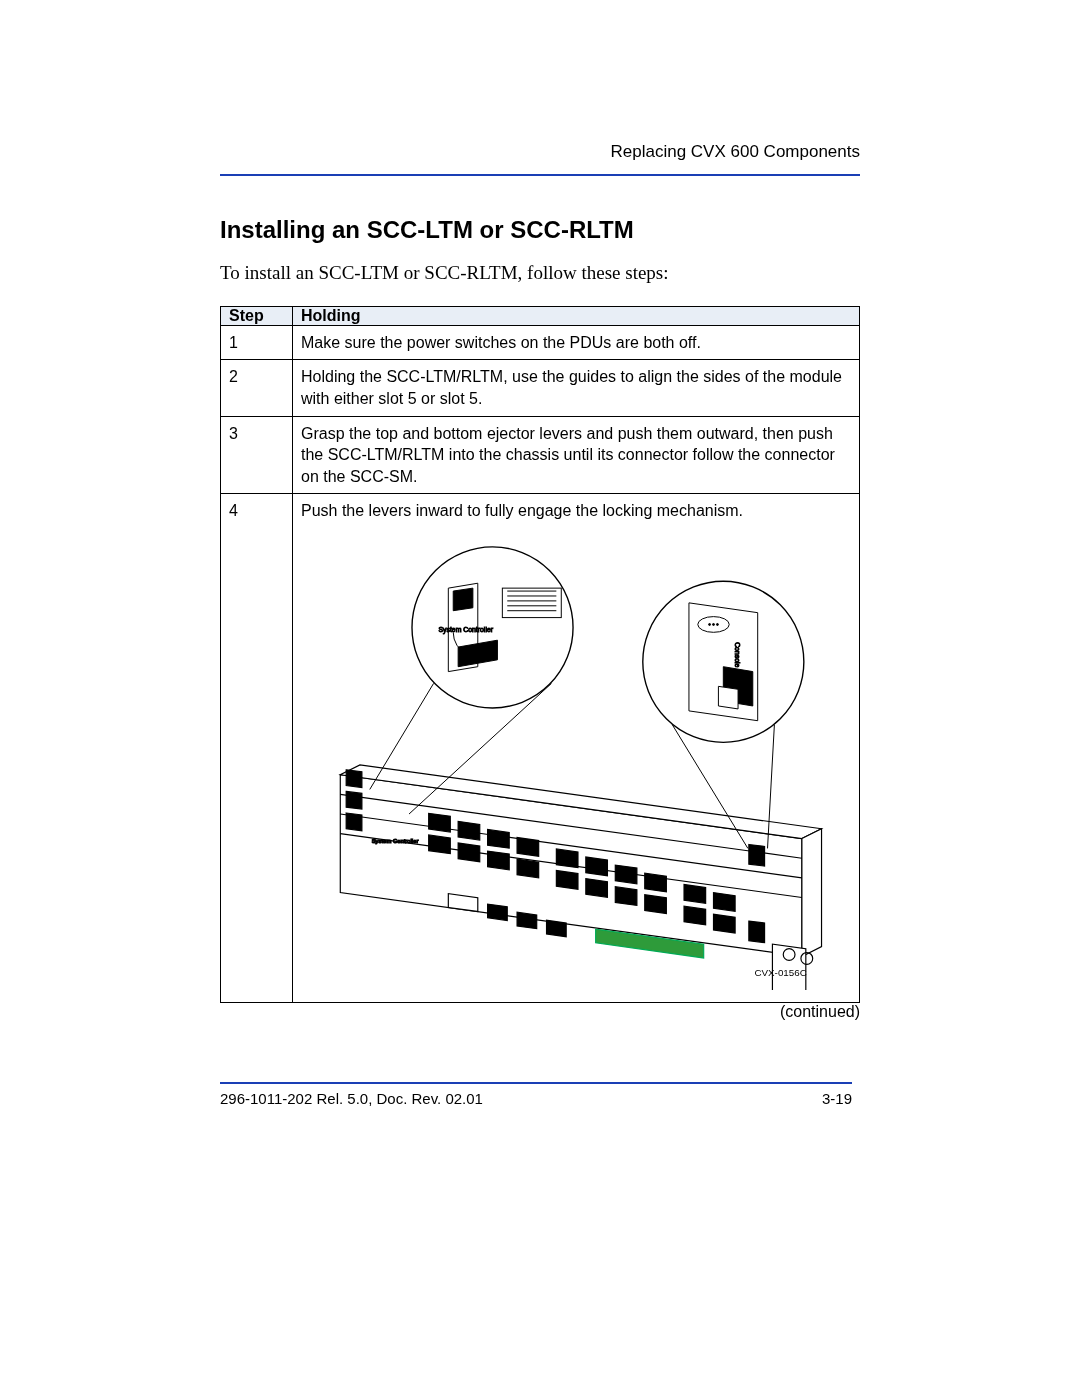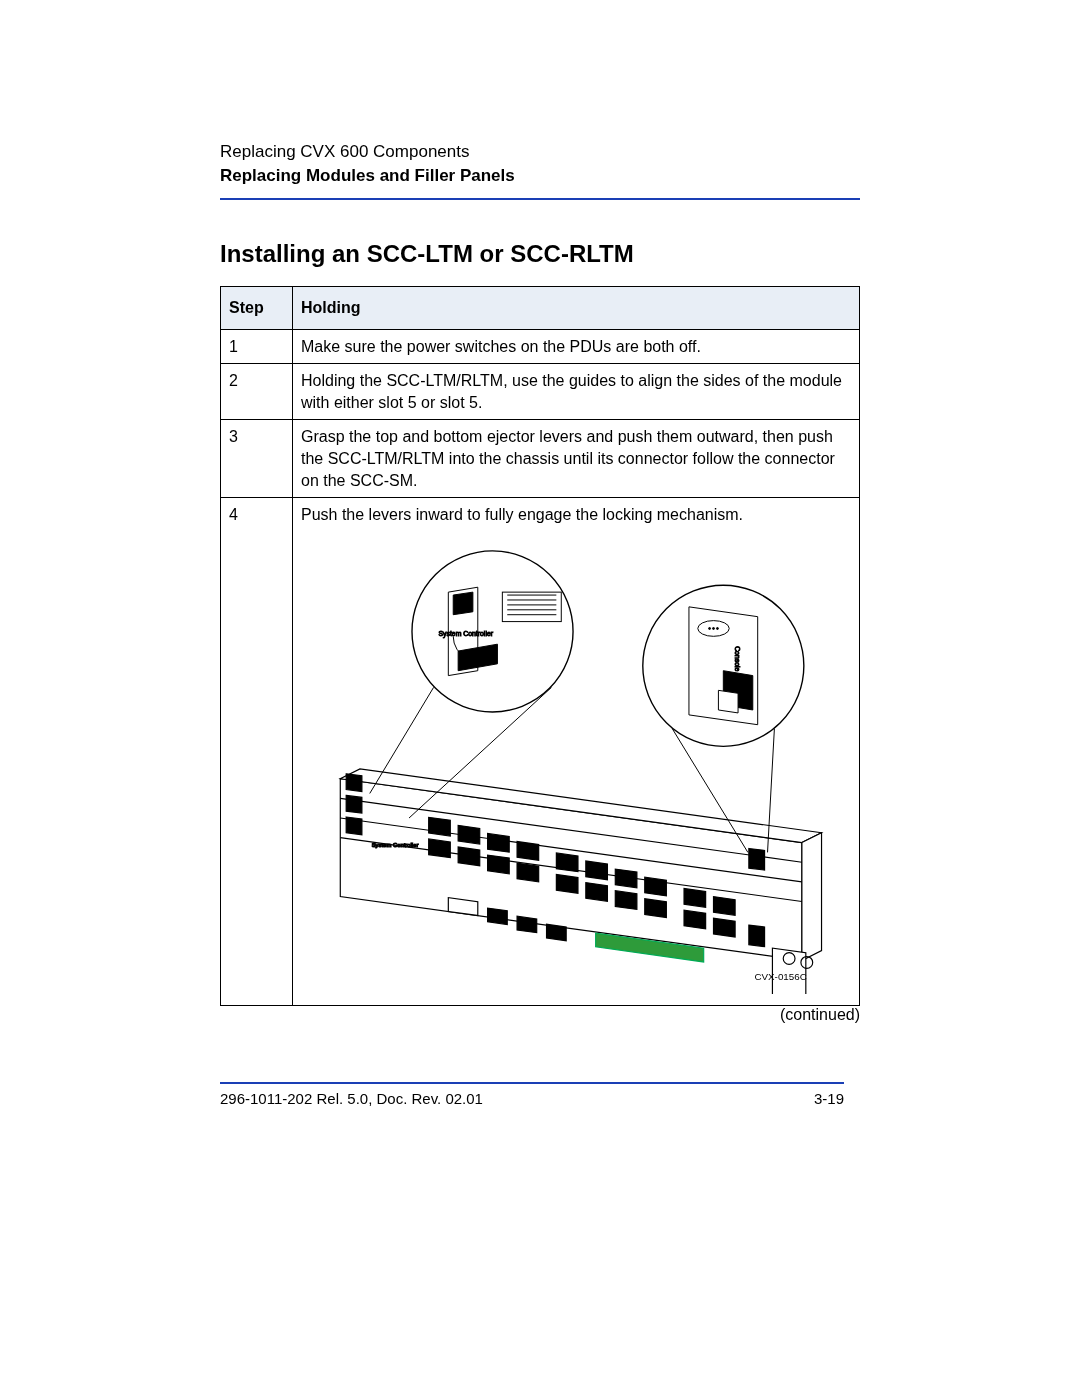--- a/index.html
+++ b/index.html
@@ -10,21 +10,21 @@
     color: #000;
     width: 1080px;
     height: 1397px;
     position: relative;
     box-sizing: border-box;
   }
   .page {
     padding: 140px 220px 0 220px;
   }
   .header {
-    text-align: left;
+    text-align: right;
     font-size: 17px;
     line-height: 1.4;
   }
   .header .sub {
     font-weight: bold;
   }
   .hr-top {
     border: none;
     border-top: 2px solid #1a3fb5;
     margin: 10px 0 40px 0;
@@ -41,21 +41,21 @@
   }
   table.steps {
     border-collapse: collapse;
     width: 100%;
     font-size: 16px;
   }
   table.steps th {
     background: #e8eef6;
     text-align: left;
     font-weight: bold;
-    padding: 12px 8px;
+    padding: 0 8px;
     border: 1px solid #000;
   }
   table.steps td {
     border-left: 1px solid #000;
     border-right: 1px solid #000;
     border-bottom: 1px solid #000;
     padding: 6px 8px;
     vertical-align: top;
     line-height: 1.35;
   }
@@ -81,35 +81,35 @@
     margin: 30px 0 6px 0;
   }
   .footer {
     display: flex;
     justify-content: space-between;
     font-size: 15px;
   }
   .footer-wrap {
     position: absolute;
     left: 220px;
-    right: 236px;
+    right: 228px;
     bottom: 290px;
   }
 </style>
 </head>
 <body>
 
 <div class="page">
   <div class="header">
     <div>Replacing CVX 600 Components</div>
-    <div class="sub">Replacing Modules and Filler Panels</div>
   </div>
   <hr class="hr-top">
 
   <div class="section-title">Installing an SCC-LTM or SCC-RLTM</div>
+  <p class="intro">To install an SCC-LTM or SCC-RLTM, follow these steps:</p>
 
   <table class="steps">
     <thead>
       <tr>
         <th>Step</th>
         <th>Holding</th>
       </tr>
     </thead>
     <tbody>
       <tr>

